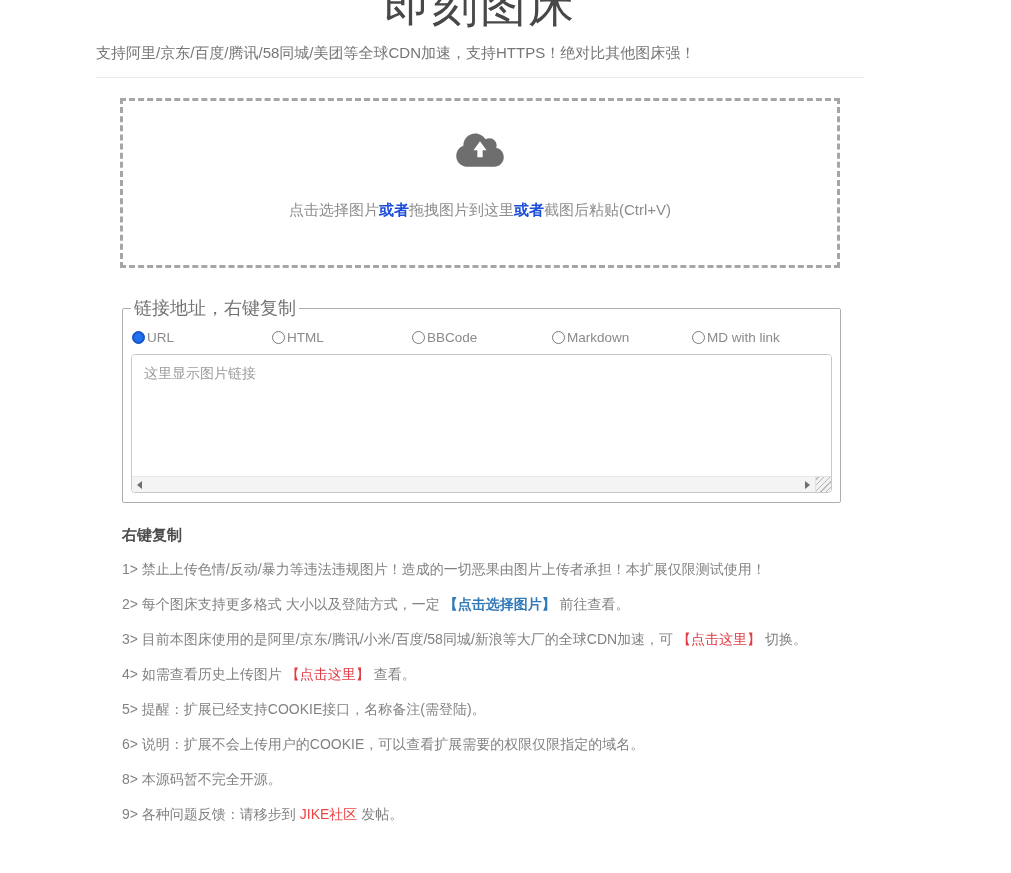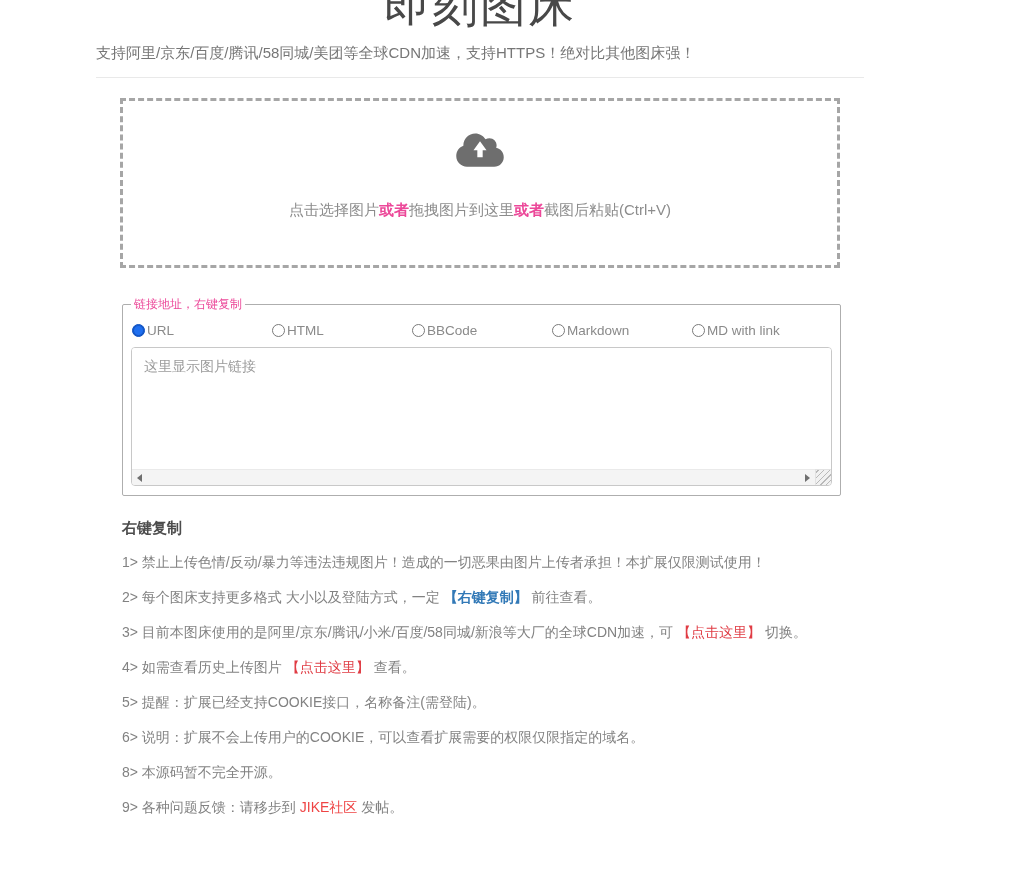--- a/index.html
+++ b/index.html
@@ -25,27 +25,27 @@
   .content { padding: 0 24px; }
 
   .dropzone {
     margin-top: 20px; height: 170px;
     border: 3px dashed #a6a6a6;
     display: flex; flex-direction: column; align-items: center; justify-content: center;
     cursor: pointer;
   }
   .cloud-icon { width: 48px; height: 38px; margin-bottom: 17px; }
   .drop-text { font-size: 15px; color: #8c8c8c; }
-  .drop-text b { color: #ec4899; }
+  .drop-text b { color: #1d4ed8; }
 
   fieldset.link-panel {
     margin-top: 28px; border: 1px solid #aeaeae; border-radius: 2px;
     padding: 5px 8px 9px 8px;
   }
-  legend.panel-legend { font-size: 12px; color: #ec4899; padding: 0 3px; }
+  legend.panel-legend { font-size: 18px; color: #737373; padding: 0 3px; }
 
   .radio-row { margin: 3px 0 8px 1px; white-space: nowrap; }
   .fmt { display: inline-block; width: 140px; font-size: 13.5px; color: #8a8a8a; cursor: pointer; }
   .fmt input {
     -webkit-appearance: none; appearance: none;
     width: 13px; height: 13px; border: 1px solid #7a7a7a; border-radius: 50%;
     background: #fff; margin: 0 2px -2px 0; padding: 0; cursor: pointer;
   }
   .fmt input:checked {
     background: #1f6ff0; border-color: #0d4fbf;
@@ -117,21 +117,21 @@
           <span class="tri-r"></span>
         </div>
         <div class="grip"></div>
       </div>
     </fieldset>
 
     <h3 class="readme-heading">右键复制</h3>
 
     <p class="note"><span>1&gt; </span><span>禁止上传色情/反动/暴力等违法违规图片！造成的一切恶果由图片上传者承担！本扩展仅限测试使用！</span></p>
 
-    <p class="note"><span>2&gt; </span><span>每个图床支持更多格式 大小以及登陆方式，一定 </span><a class="link-blue">【右键复制】</a><span> 前往查看。</span></p>
+    <p class="note"><span>2&gt; </span><span>每个图床支持更多格式 大小以及登陆方式，一定 </span><a class="link-blue">【点击选择图片】</a><span> 前往查看。</span></p>
 
     <p class="note"><span>3&gt; </span><span>目前本图床使用的是阿里/京东/腾讯/小米/百度/58同城/新浪等大厂的全球CDN加速，可 </span><a class="link-red">【点击这里】</a><span> 切换。</span></p>
 
     <p class="note"><span>4&gt; </span><span>如需查看历史上传图片 </span><a class="link-red">【点击这里】</a><span> 查看。</span></p>
 
     <p class="note"><span>5&gt; </span><span>提醒：扩展已经支持COOKIE接口，名称备注(需登陆)。</span></p>
 
     <p class="note"><span>6&gt; </span><span>说明：扩展不会上传用户的COOKIE，可以查看扩展需要的权限仅限指定的域名。</span></p>
 
 

